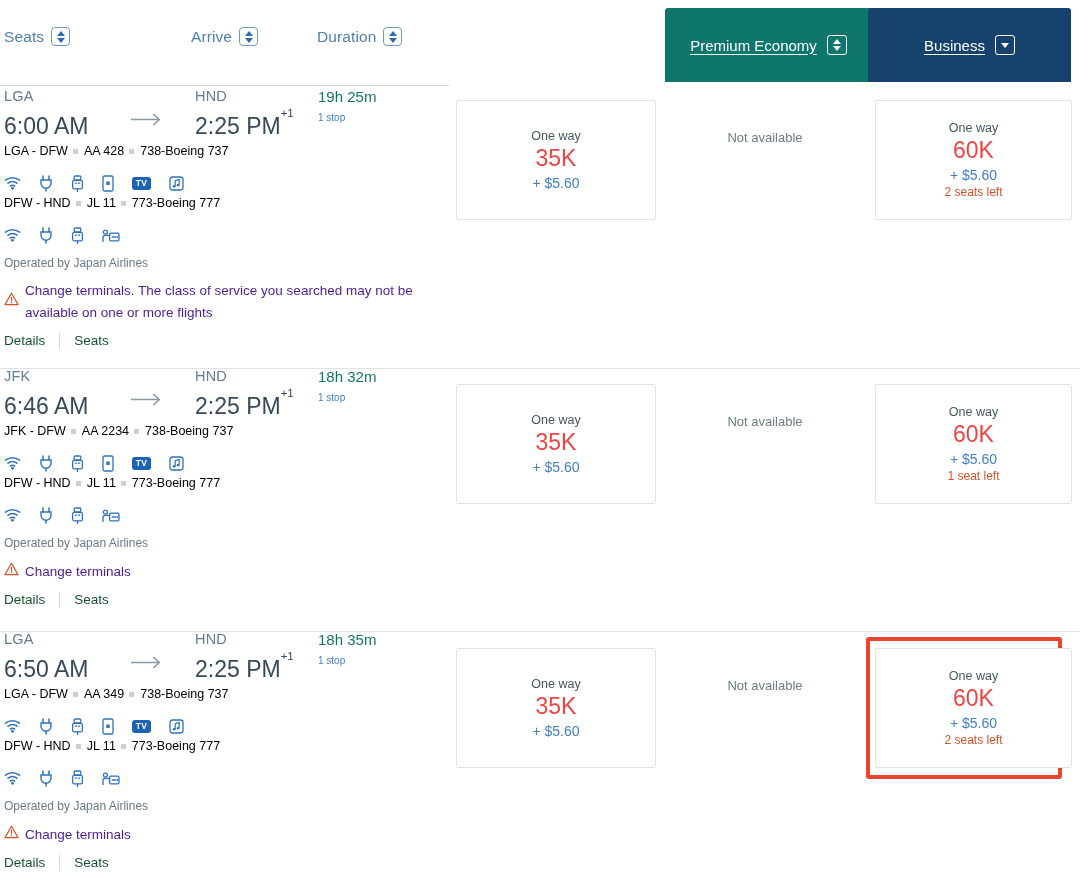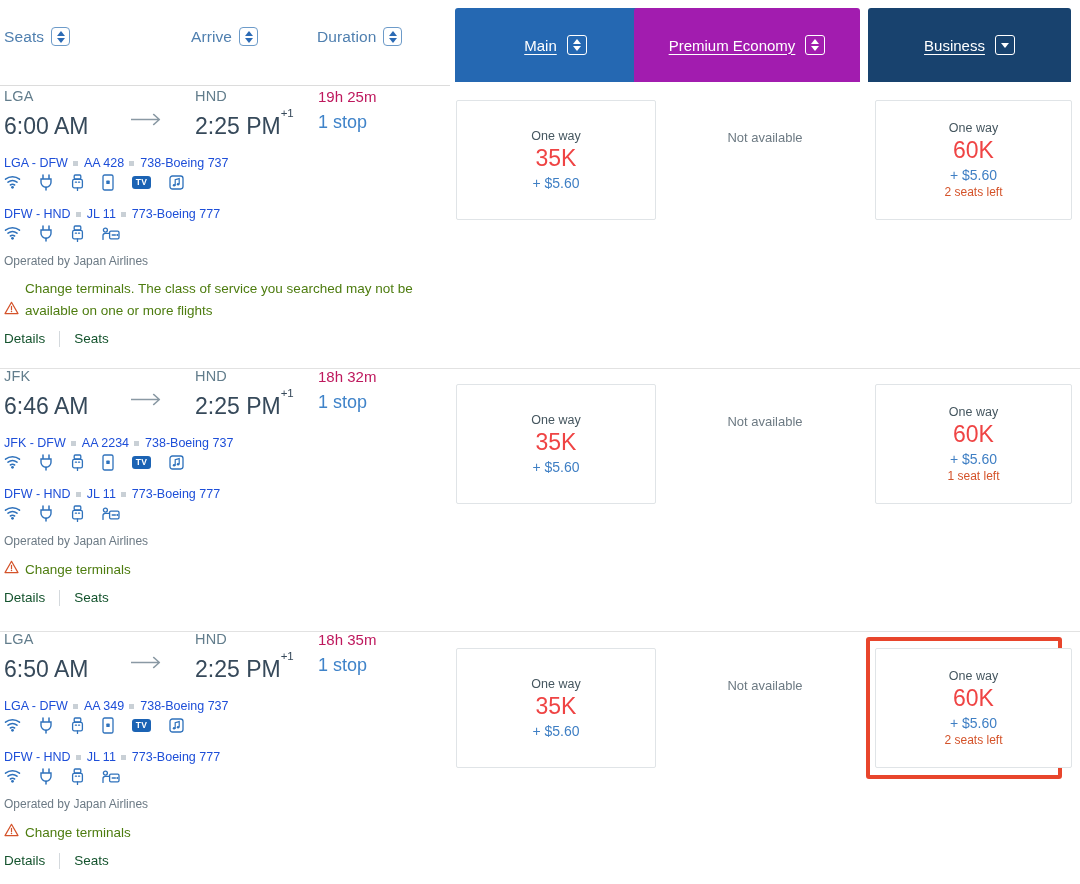--- a/index.html
+++ b/index.html
@@ -71,42 +71,42 @@
   .ap-code {
     position: absolute; top: 0; font-size: 14.5px; color: #627d8c; letter-spacing: .2px;
   }
   .ap-time {
     position: absolute; top: 25px; font-size: 23px; color: #36495a; white-space: nowrap;
   }
   .ap-time sup { font-size: 11.5px; color: #36495a; top: -.75em; position: relative; }
   .arrow-wrap { position: absolute; left: 127px; top: 25px; }
   .arrow-wrap svg { display: block; }
   .dur {
-    position: absolute; left: 314px; top: 0; font-size: 15px; color: #be185d;
+    position: absolute; left: 314px; top: 0; font-size: 15px; color: #0f766e;
   }
   .stops {
-    position: absolute; left: 314px; top: 24px; font-size: 18px; color: #3f83c9;
-  }
-
-  .leg { font-size: 12.5px; color: #1d4ed8; margin-top: 16px; white-space: nowrap; }
+    position: absolute; left: 314px; top: 24px; font-size: 10px; color: #3f83c9;
+  }
+
+  .leg { font-size: 12.5px; color: #000000; margin-top: 4px; white-space: nowrap; }
   .leg .dot {
     display: inline-block; width: 5px; height: 5px; background: #c9d0d6;
     margin: 0 6px 1px 5px; vertical-align: middle;
   }
-  .amen { display: flex; align-items: center; gap: 18px; margin-top: 3px; height: 18px; }
+  .amen { display: flex; align-items: center; gap: 18px; margin-top: 16px; height: 18px; }
   .amen svg { display: block; }
   .tv-badge {
     width: 19px; height: 13px; background: #1b63b4; border-radius: 3px;
     color: #fff; font-size: 8.5px; font-weight: bold; letter-spacing: .3px;
     display: flex; align-items: center; justify-content: center;
   }
   .operated { font-size: 12px; color: #6c7a85; margin-top: 12px; }
   .warn {
-    display: flex; align-items: flex-end; gap: 6px; margin-top: 10px;
-    color: #4d7c0f; font-size: 13.5px; line-height: 1.62; max-width: 410px;
+    display: flex; align-items: center; gap: 6px; margin-top: 10px;
+    color: #4c1d95; font-size: 13.5px; line-height: 1.62; max-width: 410px;
   }
   .warn svg { flex: none; margin-top: 2px; }
   .links { margin-top: 9px; display: flex; align-items: center; font-size: 13.5px; }
   .links a { color: #14532d; text-decoration: none; }
   .links .divider {
     width: 1px; height: 16px; background: #d4d9dd; margin: 0 14px;
   }
 
   
   .fare { position: absolute; }
@@ -150,29 +150,22 @@
     <div class="sort-col" style="left:317px;">
       <span class="lbl">Duration</span>
       <span class="sort-box">
         <span class="tri-up"></span>
           <span class="tri-down"></span>
       </span>
     </div>
 
     <div class="header-rule"></div>
 
-    <div class="cabin-tab" style="left:455px; width:201px; background:#2568b2;">
-      <span class="tlbl">Main</span>
-      <span class="tab-box">
-        <span class="tri-up-w"></span>
-          <span class="tri-down-w"></span>
-      </span>
-    </div>
-
-    <div class="cabin-tab" style="left:634px; width:226px; background:#a21caf;">
+
+    <div class="cabin-tab" style="left:665px; width:207px; background:#0f766e;">
       <span class="tlbl">Premium Economy</span>
       <span class="tab-box">
         <span class="tri-up-w"></span>
           <span class="tri-down-w"></span>
       </span>
     </div>
 
     <div class="cabin-tab" style="left:868px; width:203px; background:#18426e;">
       <span class="tlbl">Business</span>
       <span class="tab-box">

